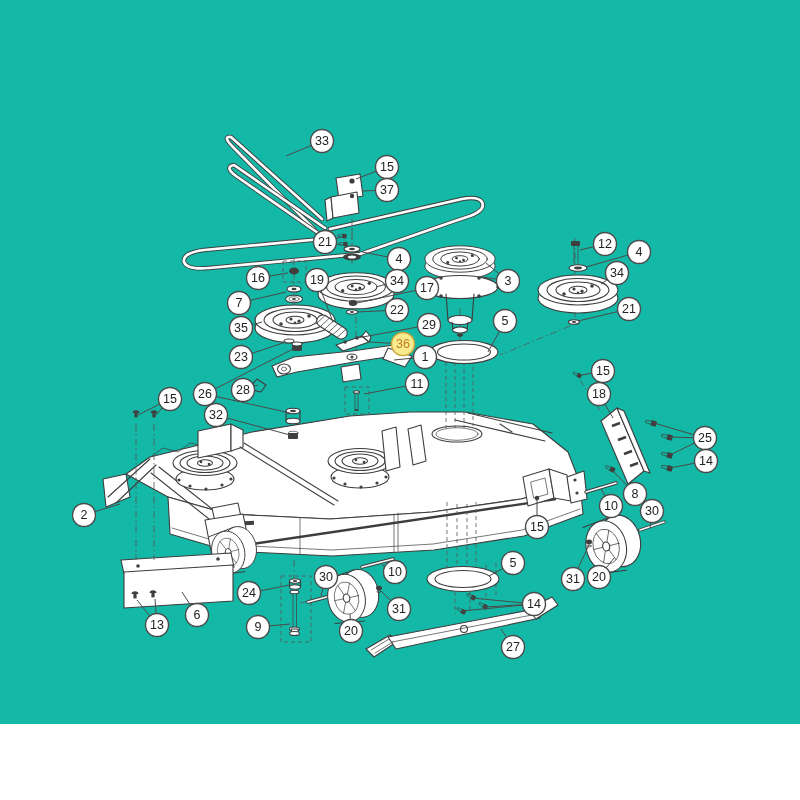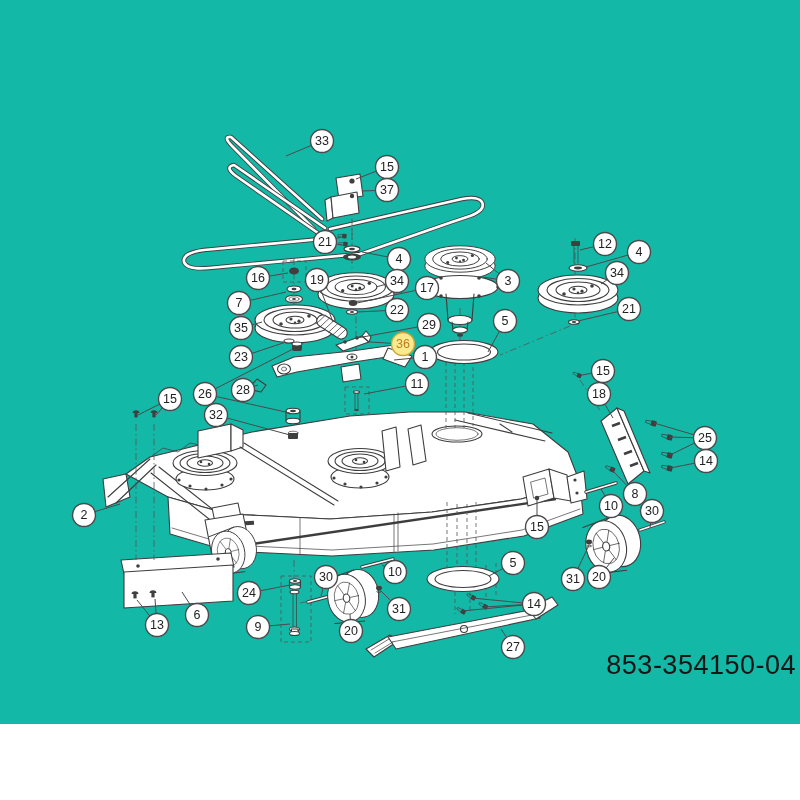--- a/index.html
+++ b/index.html
@@ -557,14 +557,13 @@
           <text x="513" y="647" class="bnum" dominant-baseline="central" style="fill: rgb(34, 34, 34);">27</text>
         </g>
         <g>
           <line x1="537.0" y1="515.5" x2="537" y2="500" class="leader"></line>
           <circle cx="537" cy="527" r="11.5" class="balloon" style="fill: rgb(255, 255, 255); stroke: rgb(74, 74, 74);"></circle>
           <text x="537" y="527" class="bnum" dominant-baseline="central" style="fill: rgb(34, 34, 34);">15</text>
         </g>
       </g>
 </svg>
 
-<div class="part-number">853-354150-04</div>
 </div>
 
 </body></html>

